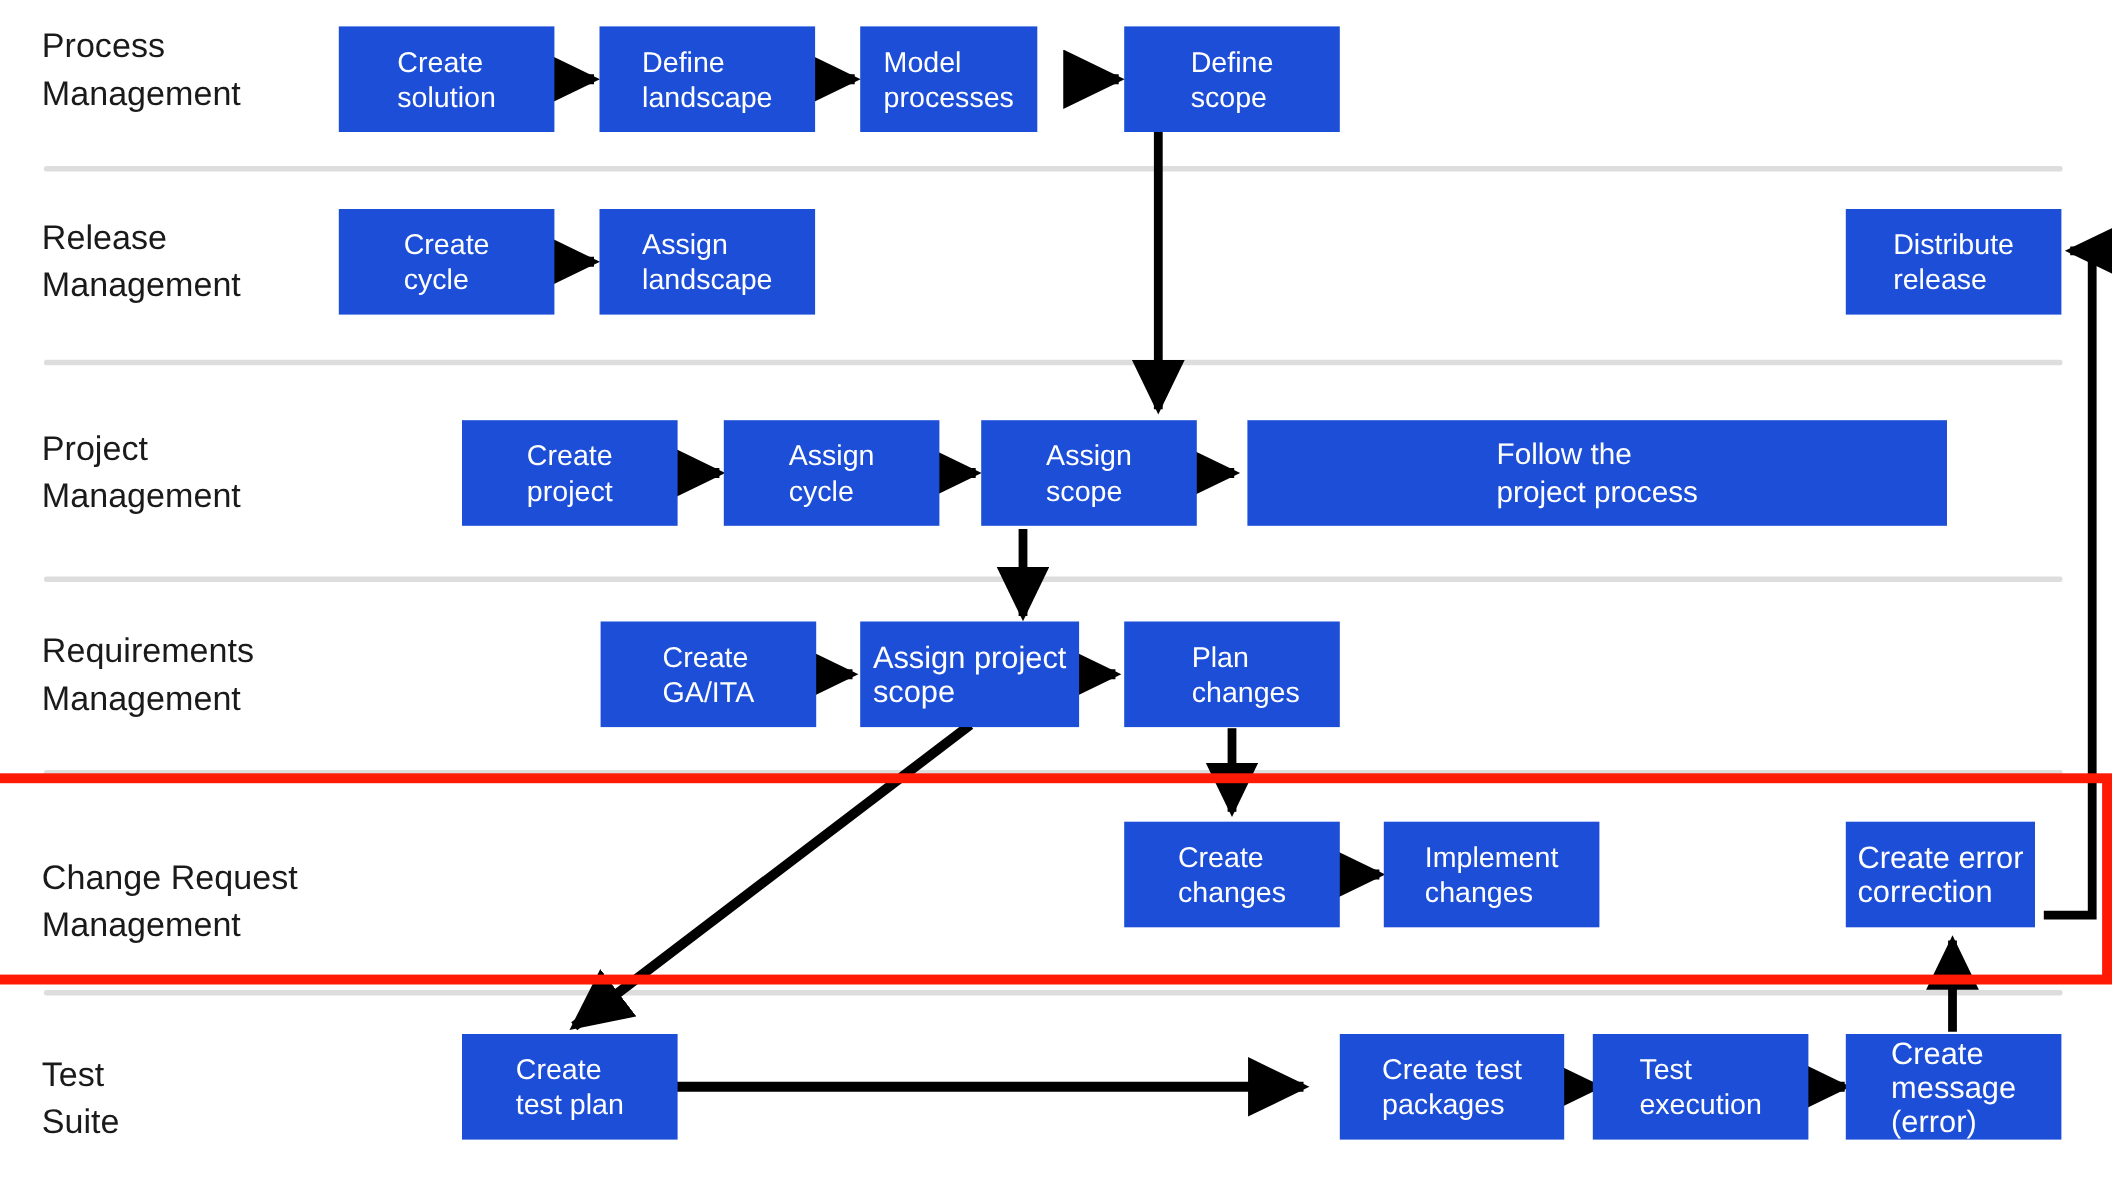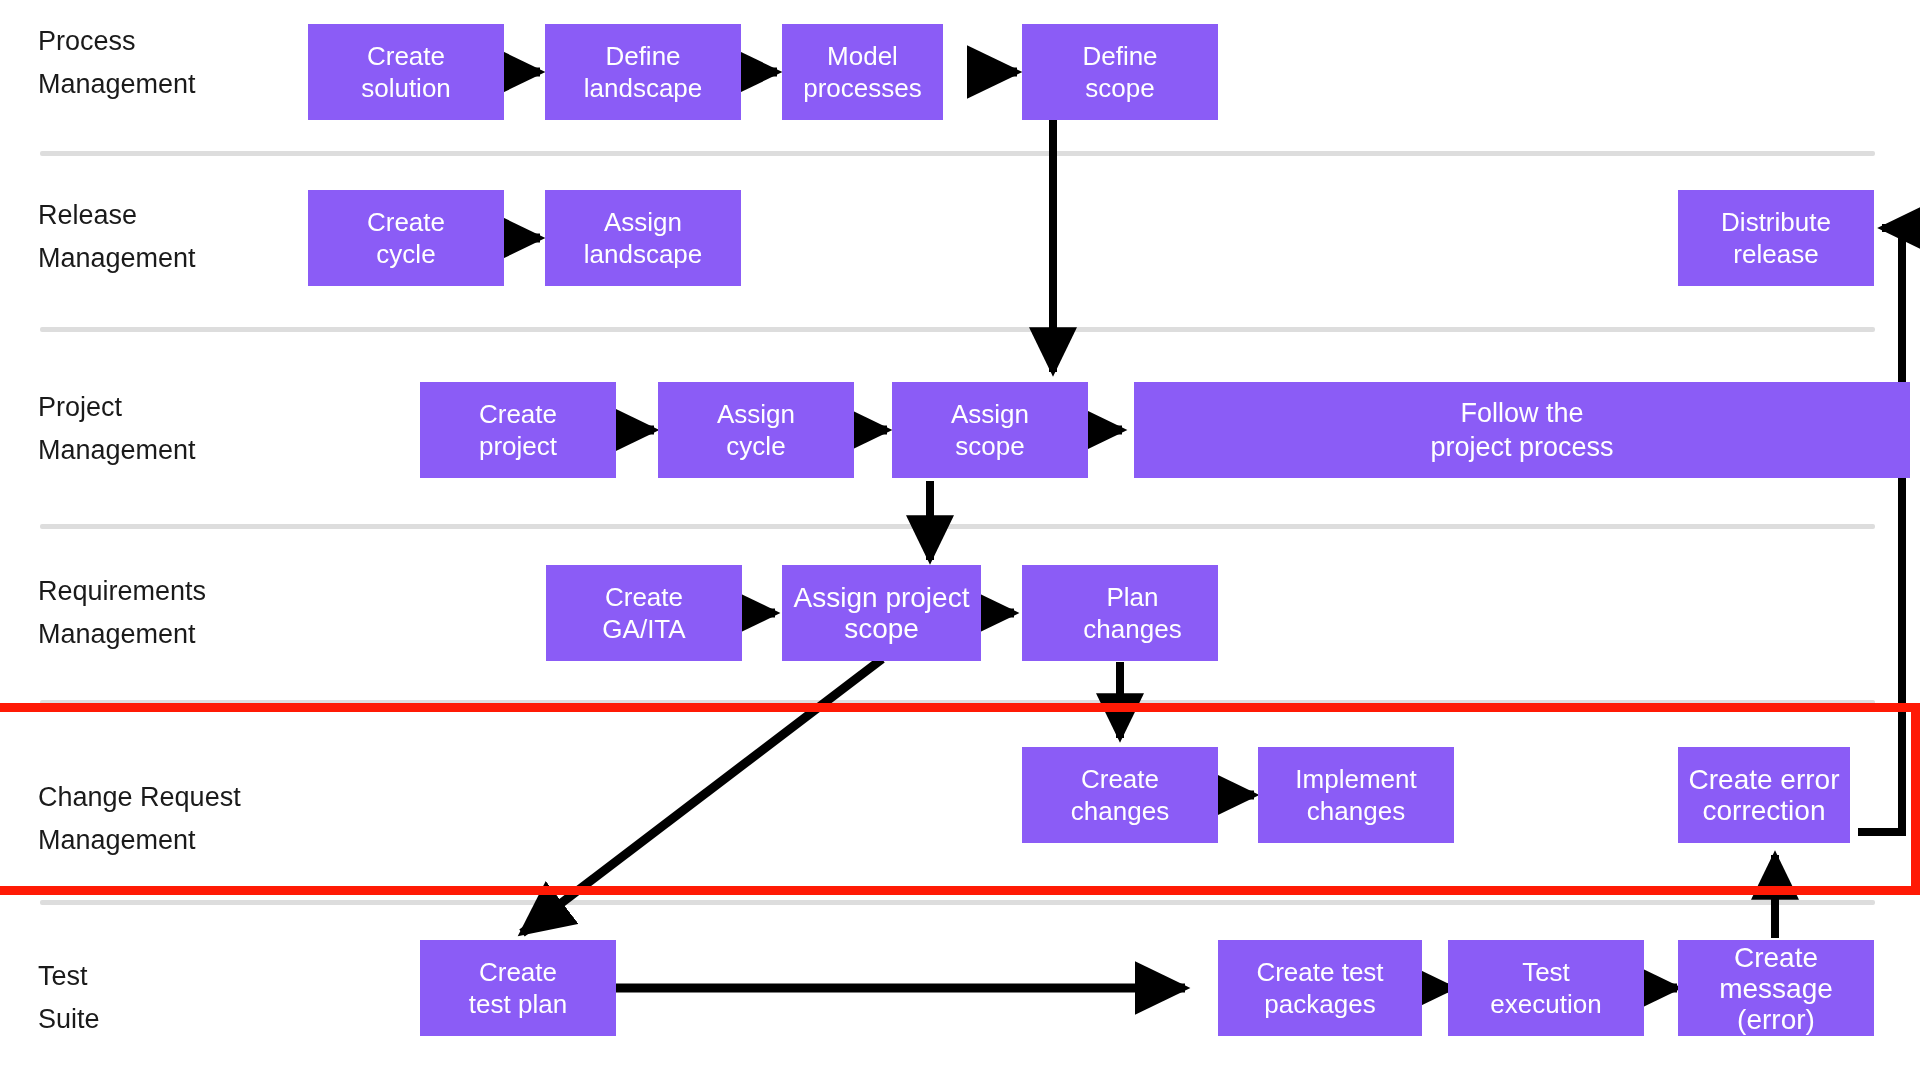--- a/index.html
+++ b/index.html
@@ -8,41 +8,40 @@
     background:#ffffff;
     font-family:"Liberation Sans","DejaVu Sans",sans-serif;
     overflow:hidden;
     position:relative;
   }
   #stage{position:absolute;left:0;top:0;width:1920px;height:1080px;}
 
   .swimlane-label{
     position:absolute;
     color:#1a1a1a;
-    font-size:27px;
+    font-size:31px;
     line-height:43px;
     white-space:pre-line;
     letter-spacing:0px;
   }
 
   .divider{
     position:absolute;
     background:#dddddd;
     height:5px;
     border-radius:2px;
   }
 
   .node{
     position:absolute;
-    background:#8b5cf6;
+    background:#1d4ed8;
     color:#ffffff;
     display:flex;
     align-items:center;
     justify-content:center;
-    text-align:center;
     font-size:26px;
     line-height:32px;
     white-space:pre-line;
     box-sizing:border-box;
     padding:0 3px;
   }
   .node.wide{font-size:27px;line-height:34px;}
   .node.tight{font-size:28px;line-height:31px;}
 
   .highlight-box{
@@ -136,21 +135,21 @@
 landscape</div>
   <div class="node" style="left:1678px;top:190px;width:196px;height:96px;">Distribute
 release</div>
 
   <div class="node" style="left:420px;top:382px;width:196px;height:96px;">Create
 project</div>
   <div class="node" style="left:658px;top:382px;width:196px;height:96px;">Assign
 cycle</div>
   <div class="node" style="left:892px;top:382px;width:196px;height:96px;">Assign
 scope</div>
-  <div class="node wide" style="left:1134px;top:382px;width:776px;height:96px;">Follow the
+  <div class="node wide" style="left:1134px;top:382px;width:636px;height:96px;">Follow the
 project process</div>
 
   <div class="node" style="left:546px;top:565px;width:196px;height:96px;">Create
 GA/ITA</div>
   <div class="node tight" style="left:782px;top:565px;width:199px;height:96px;">Assign project
 scope</div>
   <div class="node" style="left:1022px;top:565px;width:196px;height:96px;padding-left:28px;">Plan
 changes</div>
 
   <div class="node" style="left:1022px;top:747px;width:196px;height:96px;">Create

